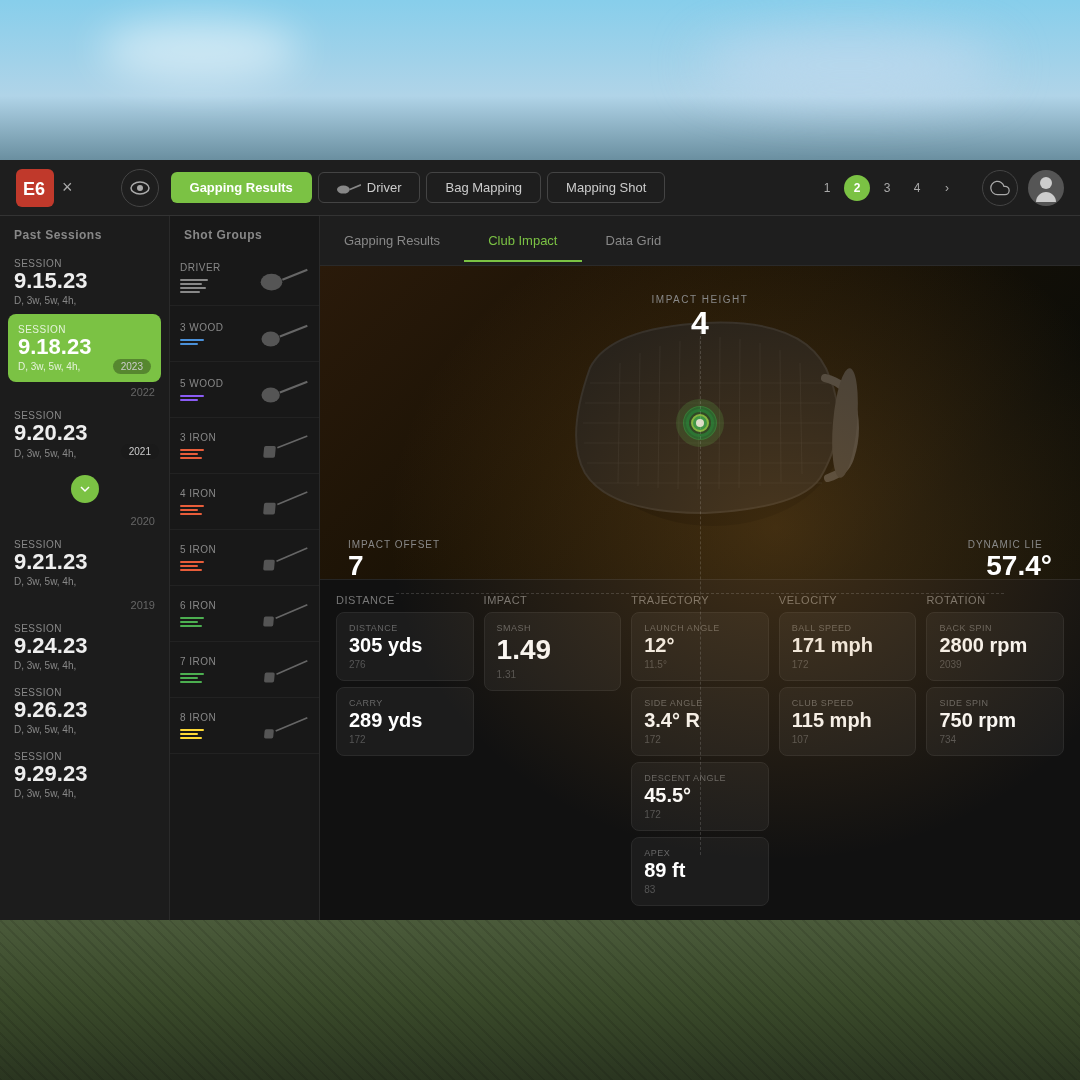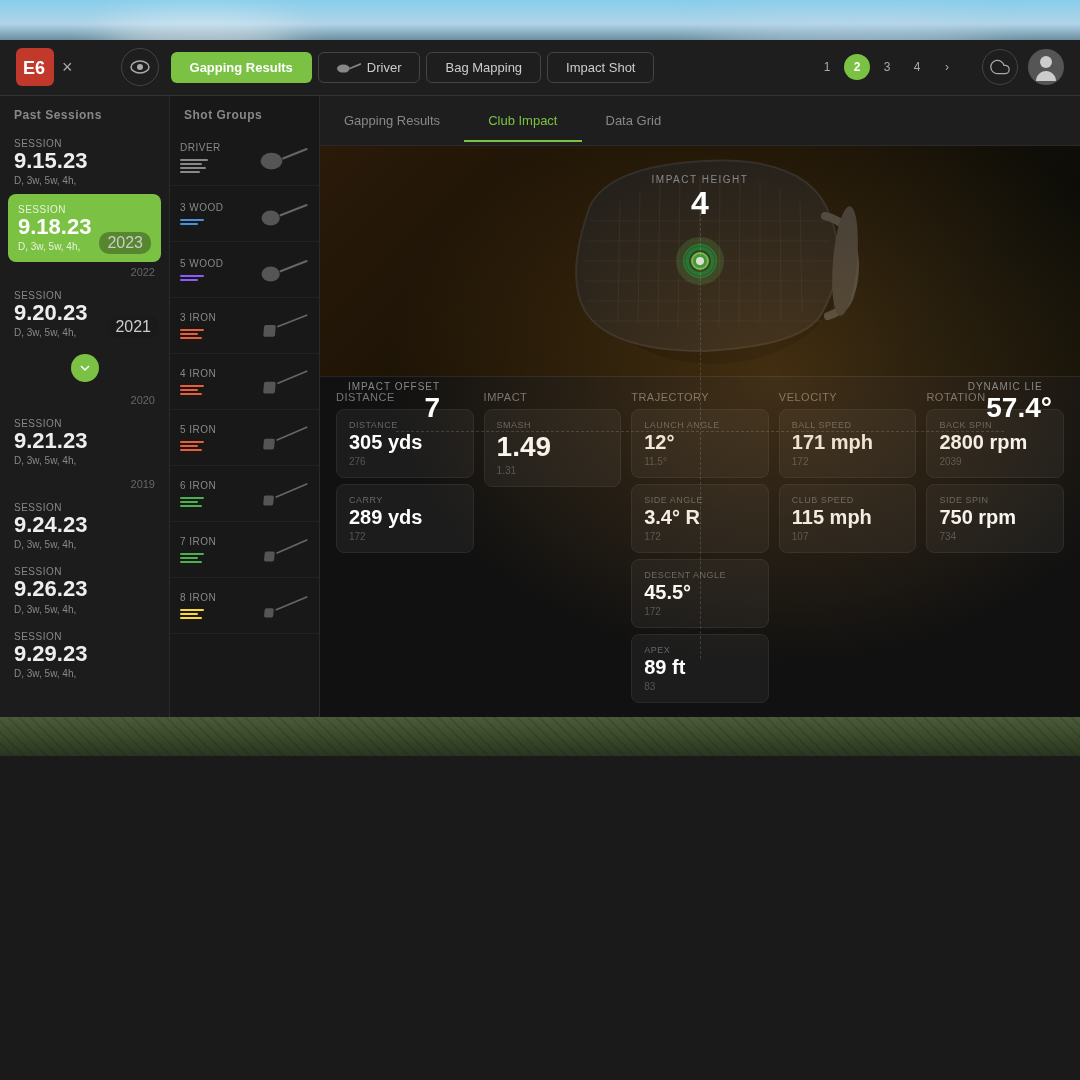--- a/index.html
+++ b/index.html
@@ -6,21 +6,21 @@
     body {
       width: 1080px;
       height: 1080px;
       overflow: hidden;
       font-family: 'Arial', sans-serif;
       background: #1a1a1a;
     }
 
     .outer-wrapper {
       width: 1080px;
-      height: 756px;
+      height: 1080px;
       display: flex;
       flex-direction: column;
     }
 
     
     .sky-bg {
       height: 160px;
       background: linear-gradient(180deg, #87CEEB 0%, #b0d4e8 60%, #6a8fa0 100%);
       position: relative;
       overflow: hidden;
@@ -263,21 +263,21 @@
       margin-top: 2px;
     }
     .session-item.active .session-clubs { color: #fff; opacity: 0.8; }
 
     .year-badge {
       position: absolute;
       right: 10px; bottom: 8px;
       background: #1a1a1a;
       border-radius: 10px;
       padding: 2px 8px;
-      font-size: 16px;
+      font-size: 10px;
       color: #ccc;
     }
     .session-item.active .year-badge { background: rgba(0,0,0,0.3); }
 
     .year-divider {
       padding: 4px 14px;
       text-align: right;
       font-size: 11px;
       color: #666;
     }
@@ -428,21 +428,21 @@
       <div class="nav-tabs">
         <div class="nav-tab active">Gapping Results</div>
         <div class="nav-tab outline" style="display:flex;align-items:center;gap:6px;">
           <svg width="24" height="14" viewBox="0 0 30 16">
             <ellipse cx="8" cy="10" rx="8" ry="5" fill="#888"></ellipse>
             <line x1="16" y1="10" x2="30" y2="4" stroke="#888" stroke-width="2"></line>
           </svg>
           <span>Driver</span>
         </div>
         <div class="nav-tab outline">Bag Mapping</div>
-        <div class="nav-tab outline">Impact Shot</div>
+        <div class="nav-tab outline">Mapping Shot</div>
       </div>
 
       <div class="shot-numbers">
         <span class="shot-num">1</span>
         <span class="shot-num active">2</span>
         <span class="shot-num">3</span>
         <span class="shot-num">4</span>
         <span class="shot-num" style="color:#aaa;">›</span>
       </div>
 
@@ -675,21 +675,21 @@
         <div class="viz-area">
 
           <div class="dashed-line-h" style="top:50%;"></div>
           <div class="dashed-line-v" style="left:50%;"></div>
 
           <div style="position:absolute;top:28px;left:50%;transform:translateX(-50%);text-align:center;">
             <div style="font-size:10px;color:#888;letter-spacing:1.5px;text-transform:uppercase;">IMPACT HEIGHT</div>
             <div style="font-size:32px;font-weight:bold;color:#fff;">4</div>
           </div>
 
-          <div style="position:absolute;left:28px;top:45%;transform:translateY(-50%);text-align:right;">
+          <div style="position:absolute;left:28px;top:45%;transform:translateY(-50%);text-align:left;">
             <div style="font-size:10px;color:#888;letter-spacing:1px;text-transform:uppercase;">IMPACT OFFSET</div>
             <div style="font-size:28px;font-weight:bold;color:#fff;">7</div>
           </div>
 
           <div style="position:absolute;right:28px;top:45%;transform:translateY(-50%);text-align:center;">
             <div style="font-size:10px;color:#888;letter-spacing:1px;text-transform:uppercase;">DYNAMIC LIE</div>
             <div style="font-size:28px;font-weight:bold;color:#fff;margin-left:28px;">57.4°</div>
           </div>
 
           <div style="display:flex;align-items:center;justify-content:center;flex:1;">

